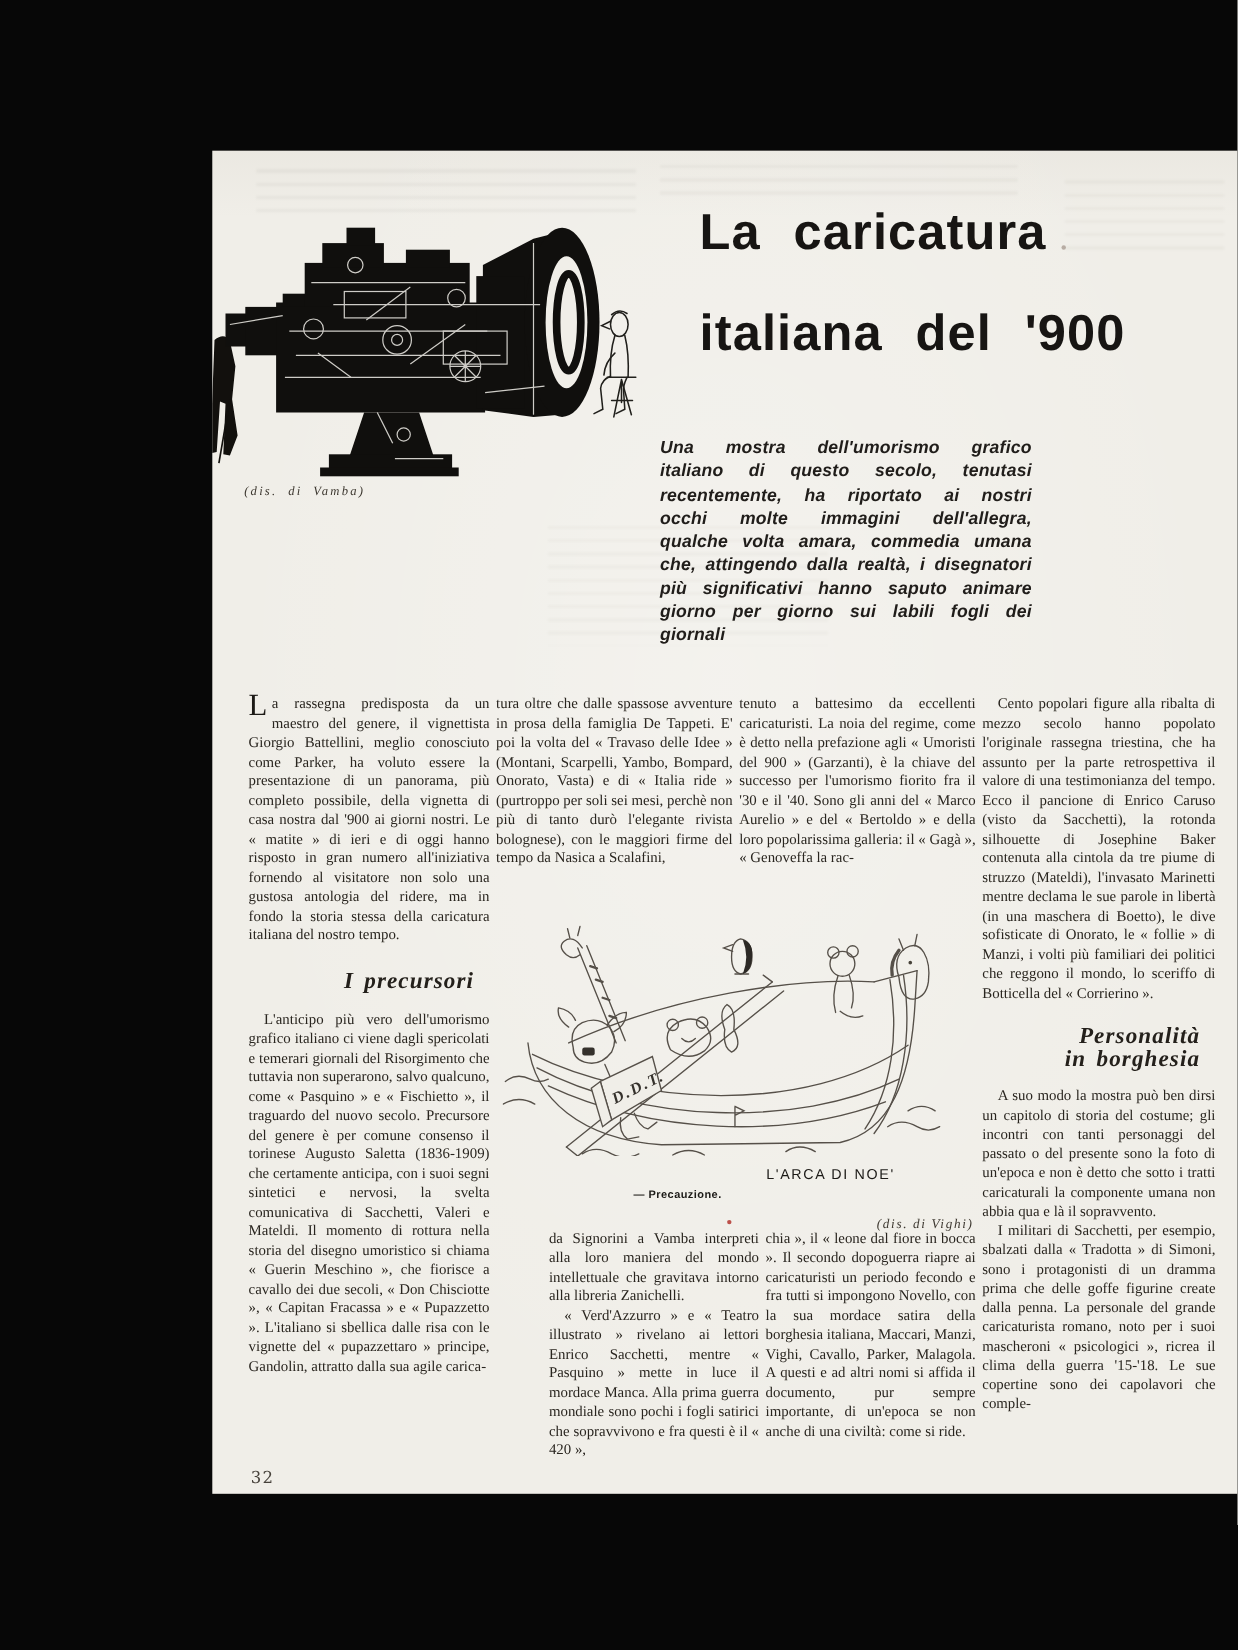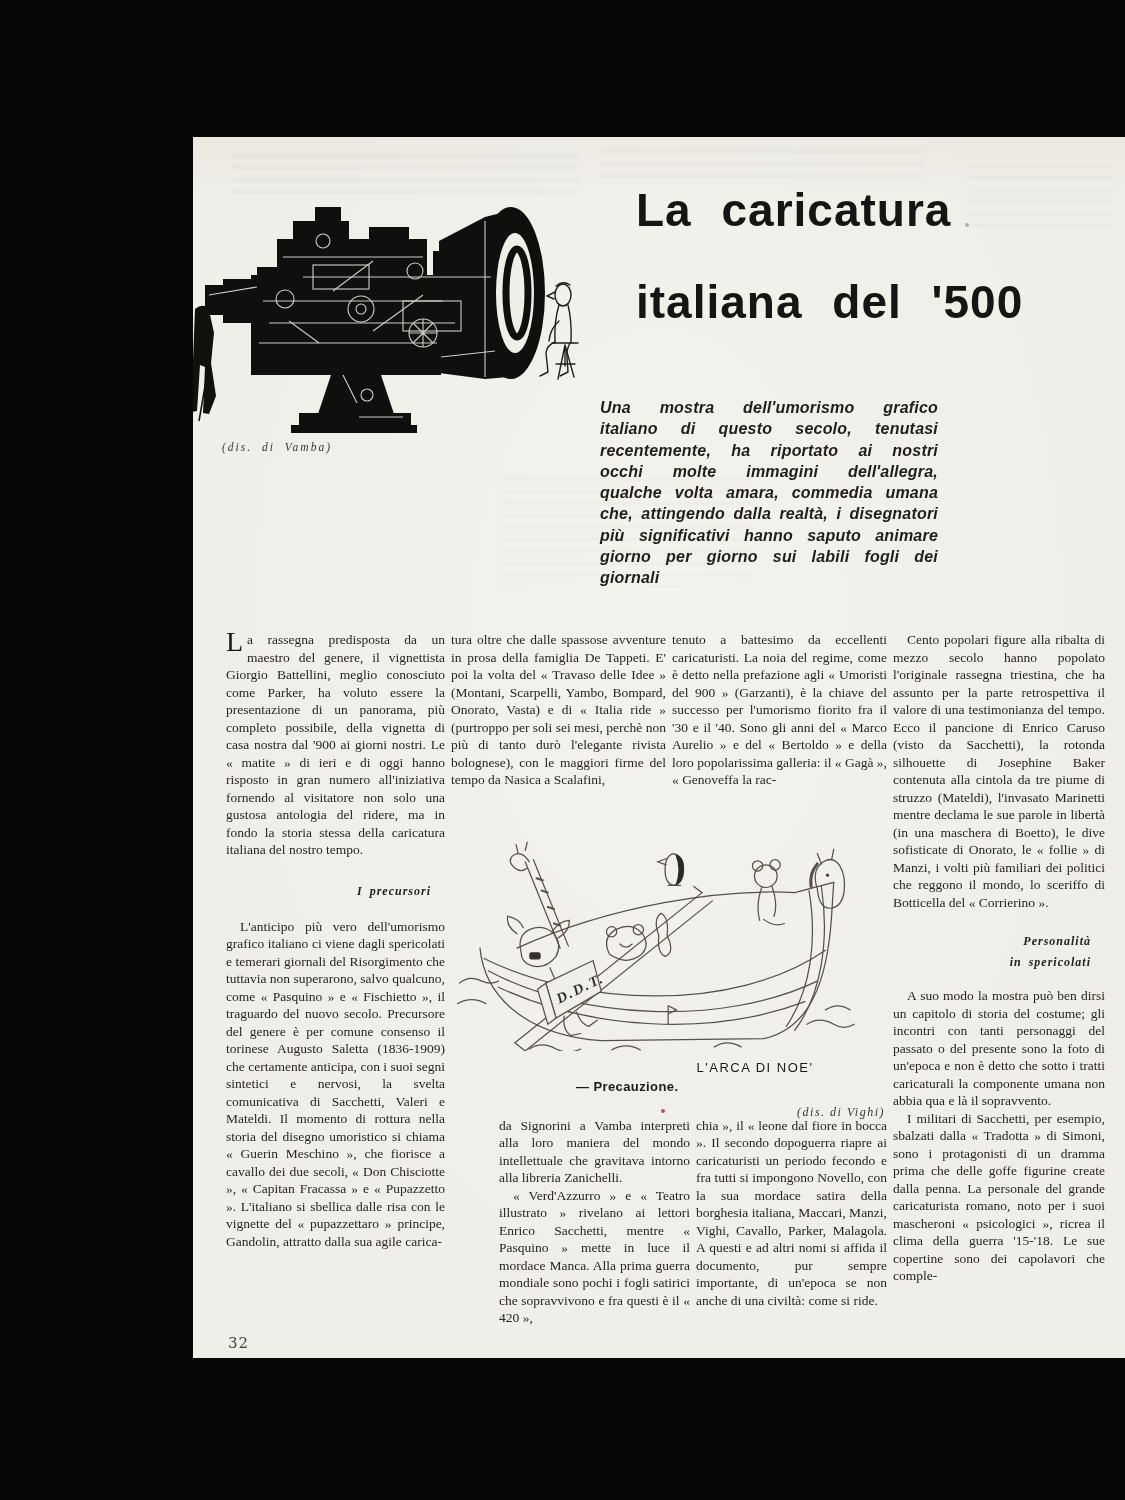--- a/index.html
+++ b/index.html
@@ -61,35 +61,35 @@
   .mid-top,.mid-bottom{display:flex;gap:6px;}
   .mid-top{height:176px;overflow:hidden;}
   .mid-col{width:215px;}
   .mid-bottom{margin-top:22px;margin-left:48px;}
   .cols p{margin:0;}
   .ind{text-indent:14px;}
   .dropcap::first-letter{
     float:left;font-size:28px;line-height:23px;padding:0 4px 0 0;margin-top:-1px;color:#1d1a16;
   }
   .h-serif{
-    font-weight:bold;font-style:italic;font-size:12px;line-height:21px;
+    font-weight:bold;font-style:italic;font-size:21px;line-height:21px;
     text-align:right;letter-spacing:1px;word-spacing:3px;color:#24201b;
   }
   .h1-col1{margin:22px 14px 16px 0 !important;}
   .h1-col4{margin:20px 14px 14px 0 !important;}
 
   .cap-title{
     margin:4px 0 0 172px;
     font-family:"Liberation Sans", sans-serif;font-weight:normal;
     font-size:13px;line-height:16px;letter-spacing:1.5px;color:#1c1a17;text-align:center;
   }
   .cap-sub{
     margin:3px 0 0 125px;
     font-family:"Liberation Sans", sans-serif;font-weight:bold;
-    font-size:13px;line-height:16px;letter-spacing:.4px;color:#1c1a17;text-align:left;
+    font-size:10px;line-height:16px;letter-spacing:.4px;color:#1c1a17;text-align:left;
   }
   .vighi-credit{
     position:absolute;right:2px;top:474px;
     font:italic 12px "Liberation Serif", serif;color:#3c372f;letter-spacing:1.5px;
   }
   .red-dot{position:absolute;left:210px;top:478px;width:4px;height:4px;border-radius:50%;
     background:#b3342e;opacity:.85;}
 
   .pagenum{
     position:absolute;left:35px;top:1197px;
@@ -169,21 +169,21 @@
       <path d="M362,161 q-8,3 -9,11 l2,19 -8,4"></path>
       <path d="M377,162 q-4,8 -3,14 l1,15 -8,4"></path>
       <path d="M359,162 h26"></path>
       <path d="M372,164 l-7,34 M372,164 l9,32 M372,164 v21 M363,183 h19"></path>
     </g>
   </svg>
   <div class="manzi-credit">(dis. di Vamba)</div>
 
   <div class="title">
     <span class="tline">La caricatura</span>
-    <span class="tline">italiana del '500</span>
+    <span class="tline">italiana del '900</span>
   </div>
   <div class="title-dot"></div>
 
   <div class="intro">Una mostra dell'umorismo grafico italiano di questo secolo, tenutasi recentemente, ha riportato ai nostri occhi molte immagini dell'allegra, qualche volta amara, commedia umana che, attingendo dalla realtà, i disegnatori più significativi hanno saputo animare giorno per giorno sui labili fogli dei giornali</div>
 
   <div class="cols">
 
     <div class="col1">
       <p class="dropcap">La rassegna predisposta da un maestro del genere, il vignettista Giorgio Battellini, meglio conosciuto come Parker, ha voluto essere la presentazione di un panorama, più completo possibile, della vignetta di casa nostra dal '900 ai giorni nostri. Le « matite » di ieri e di oggi hanno risposto in gran numero all'iniziativa fornendo al visitatore non solo una gustosa antologia del ridere, ma in fondo la storia stessa della caricatura italiana del nostro tempo.</p>
       <p class="h-serif h1-col1">I precursori</p>
@@ -282,21 +282,21 @@
           <p class="ind">« Verd'Azzurro » e « Teatro illustrato » rivelano ai lettori Enrico Sacchetti, mentre « Pasquino » mette in luce il mordace Manca. Alla prima guerra mondiale sono pochi i fogli satirici che sopravvivono e fra questi è il « 420 »,</p>
         </div>
         <p class="mid-col">chia », il « leone dal fiore in bocca ». Il secondo dopoguerra riapre ai caricaturisti un periodo fecondo e fra tutti si impongono Novello, con la sua mordace satira della borghesia italiana, Maccari, Manzi, Vighi, Cavallo, Parker, Malagola. A questi e ad altri nomi si affida il documento, pur sempre importante, di un'epoca se non anche di una civiltà: come si ride.</p>
       </div>
     </div>
 
     <div class="col4">
       <p class="ind">Cento popolari figure alla ribalta di mezzo secolo hanno popolato l'originale rassegna triestina, che ha assunto per la parte retrospettiva il valore di una testimonianza del tempo. Ecco il pancione di Enrico Caruso (visto da Sacchetti), la rotonda silhouette di Josephine Baker contenuta alla cintola da tre piume di struzzo (Mateldi), l'invasato Marinetti mentre declama le sue parole in libertà (in una maschera di Boetto), le dive sofisticate di Onorato, le « follie » di Manzi, i volti più familiari dei politici che reggono il mondo, lo sceriffo di Botticella del « Corrierino ».</p>
       <div class="h-serif h1-col4">
         <span style="display:block">Personalità</span>
-        <span style="display:block">in spericolati</span>
+        <span style="display:block">in borghesia</span>
       </div>
       <p class="ind">A suo modo la mostra può ben dirsi un capitolo di storia del costume; gli incontri con tanti personaggi del passato o del presente sono la foto di un'epoca e non è detto che sotto i tratti caricaturali la componente umana non abbia qua e là il sopravvento.</p>
       <p class="ind">I militari di Sacchetti, per esempio, sbalzati dalla « Tradotta » di Simoni, sono i protagonisti di un dramma prima che delle goffe figurine create dalla penna. La personale del grande caricaturista romano, noto per i suoi mascheroni « psicologici », ricrea il clima della guerra '15-'18. Le sue copertine sono dei capolavori che comple-</p>
     </div>
 
   </div>
 
   <div class="pagenum">32</div>
 </div>
 

